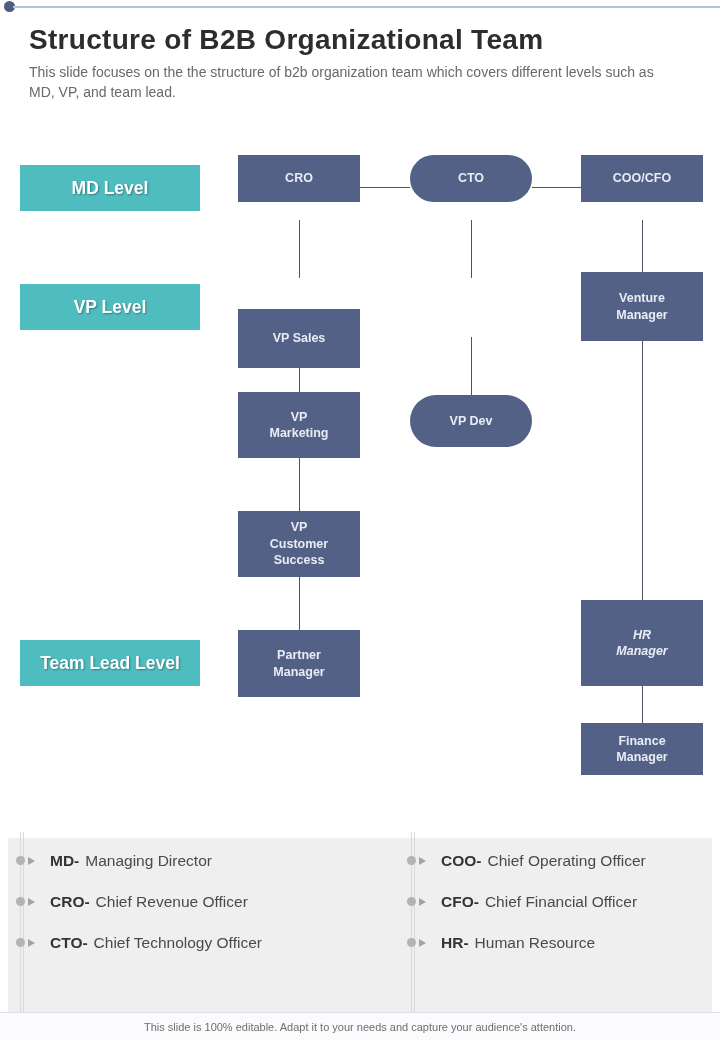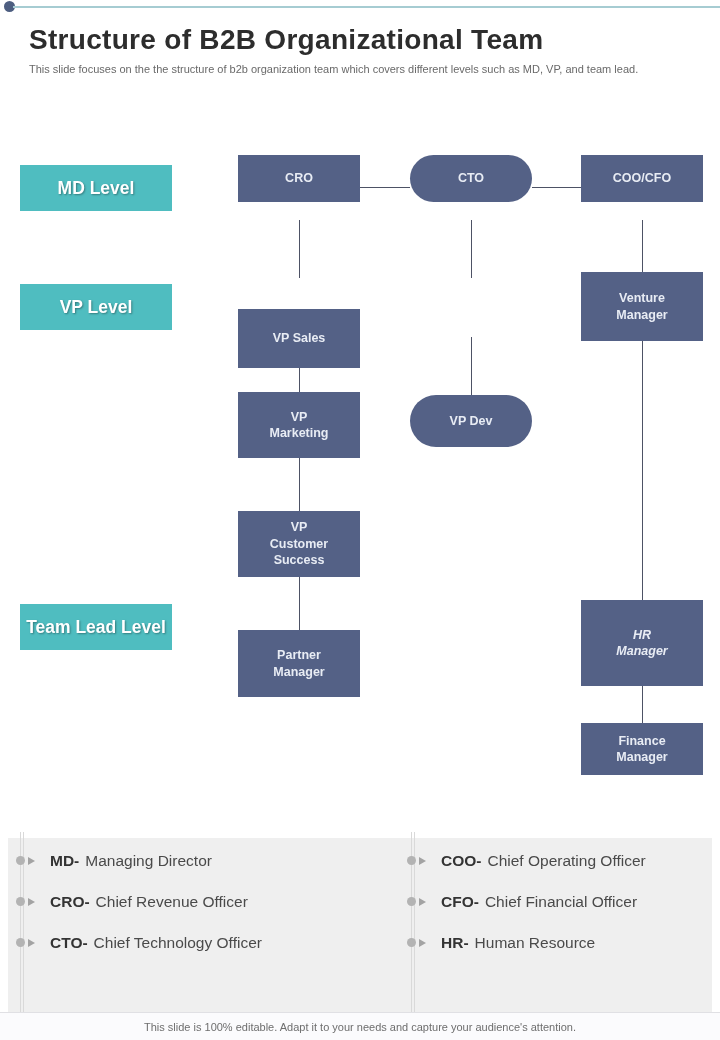--- a/index.html
+++ b/index.html
@@ -10,32 +10,32 @@
   
   .top-line{position:absolute;left:13px;top:6px;width:707px;height:2px;background:var(--top_line,#a6ccd2);}
   .top-dot{position:absolute;left:4px;top:1px;width:11px;height:11px;border-radius:50%;background:var(--dot,#4d5e80);}
   
   .title{
     position:absolute;left:29px;top:24px;margin:0;width:660px;
     font-size:28px;font-weight:700;letter-spacing:.3px;color:var(--title_text,#2d2d2d);
   }
   .subtitle{
     position:absolute;left:29px;top:62px;margin:0;width:625px;
-    font-size:11px;line-height:1.45;color:var(--subtitle_text,#696969);
+    font-size:14px;line-height:1.45;color:var(--subtitle_text,#696969);
   }
   
   .lvl{
-    position:absolute;left:20px;width:152px;height:46px;background:var(--teal,#4fbdc0);
+    position:absolute;left:20px;width:180px;height:46px;background:var(--teal,#4fbdc0);
     display:flex;align-items:center;justify-content:center;
   }
   .lvl span{
     color:#ffffff;font-weight:700;font-size:17.5px;
     text-shadow:1px 1px 2px rgba(0,0,0,.35);
   }
-  .lvl-md{top:165px;} .lvl-vp{top:284px;} .lvl-tl{top:604px;}
+  .lvl-md{top:165px;} .lvl-vp{top:284px;} .lvl-tl{top:640px;}
   
   .node{
     position:absolute;width:122px;background:var(--slate,#546186);
     color:var(--node_text,#e8ecf4);font-weight:700;font-size:12.5px;line-height:1.32;
     display:flex;align-items:center;justify-content:center;text-align:center;
     white-space:pre-line;
   }
   .c1{left:238px;} .c2{left:410px;border-radius:29px;} .c3{left:581px;}
   .n-cro,.n-cto,.n-coo{top:155px;height:47px;}
   .n-vpsales,.n-vpproduct{top:278px;height:59px;margin-top:31px;}

